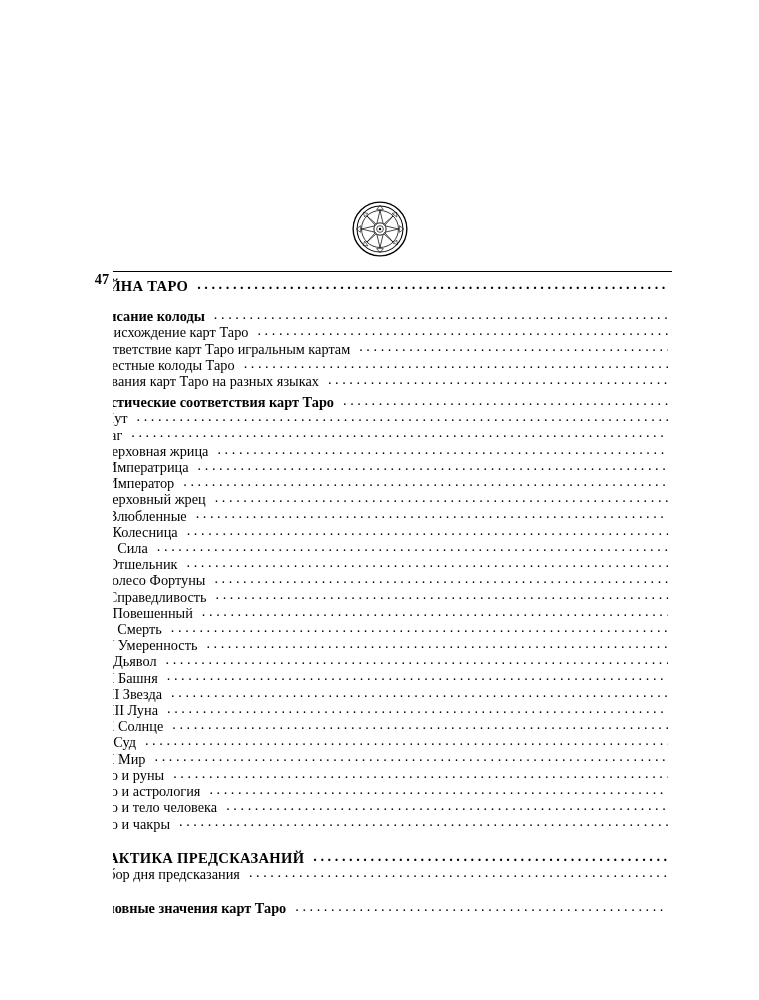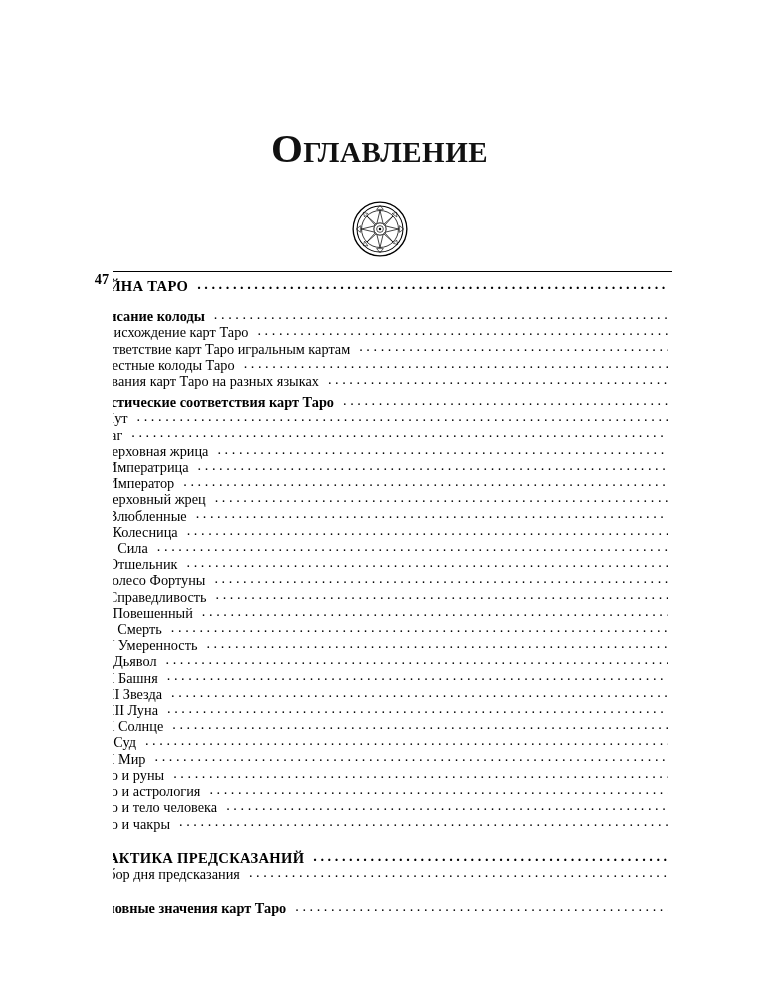--- a/index.html
+++ b/index.html
@@ -117,21 +117,20 @@
 
   .gap-sm { height: 5px; }
   .gap-md { height: 14px; }
   .gap-lg { height: 18px; }
 </style>
 </head>
 <body>
 
 <div class="page">
 
-  <div class="toc-title">Оглавление</div>
 
   <div class="ornament">
     <svg viewBox="0 0 100 100" xmlns="http://www.w3.org/2000/svg" aria-hidden="true">
       <circle cx="50" cy="50" r="48" fill="none" stroke="#000" stroke-width="2.4"></circle>
       <circle cx="50" cy="50" r="41" fill="none" stroke="#000" stroke-width="1.8"></circle>
       <circle cx="50" cy="50" r="33" fill="none" stroke="#000" stroke-width="1.4"></circle>
 
       <g stroke="#000" stroke-width="1.1" fill="none">
         <path d="M50 8 L44 15 L56 15 Z"></path>
         <path d="M79.7 20.3 L71.6 22.4 L80.1 28.4 Z"></path>

